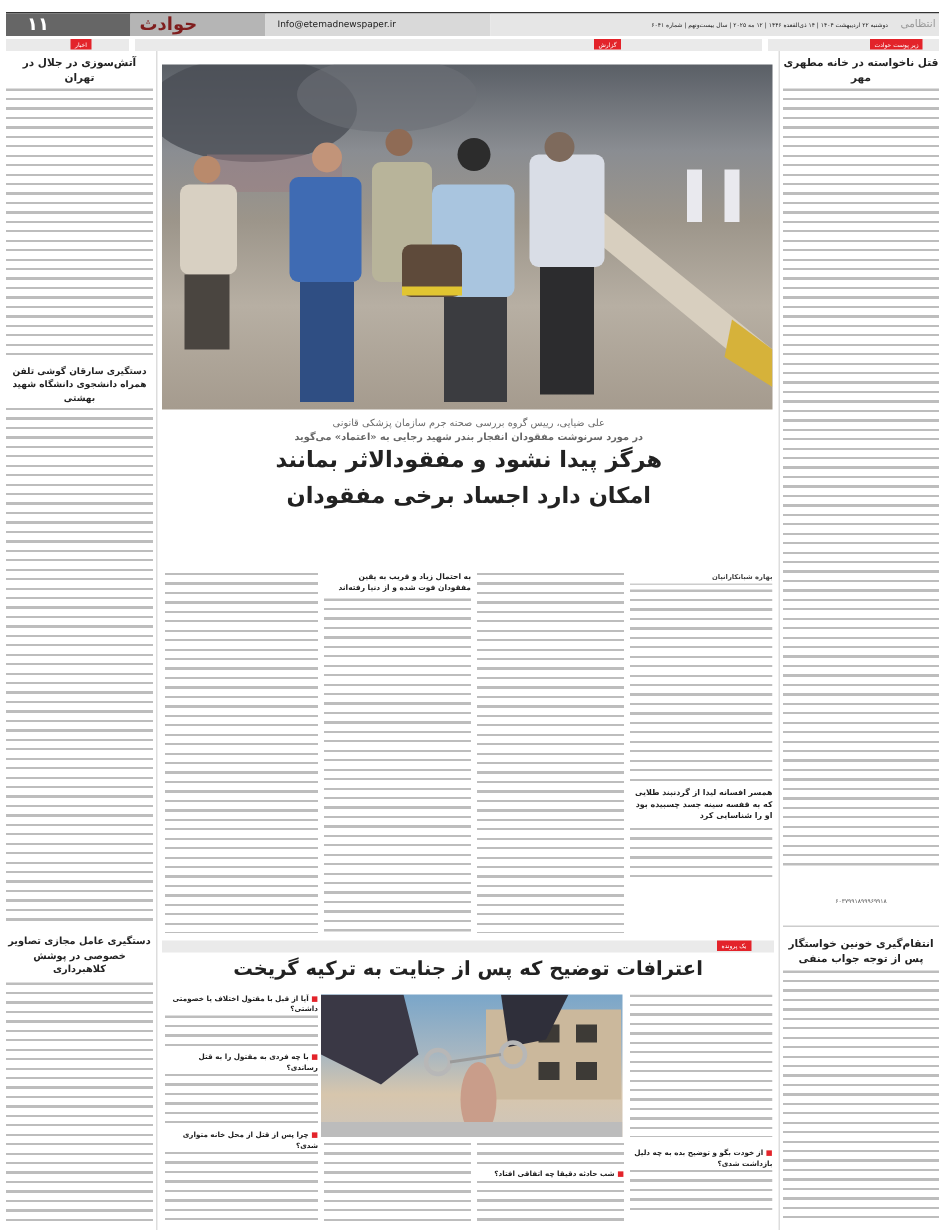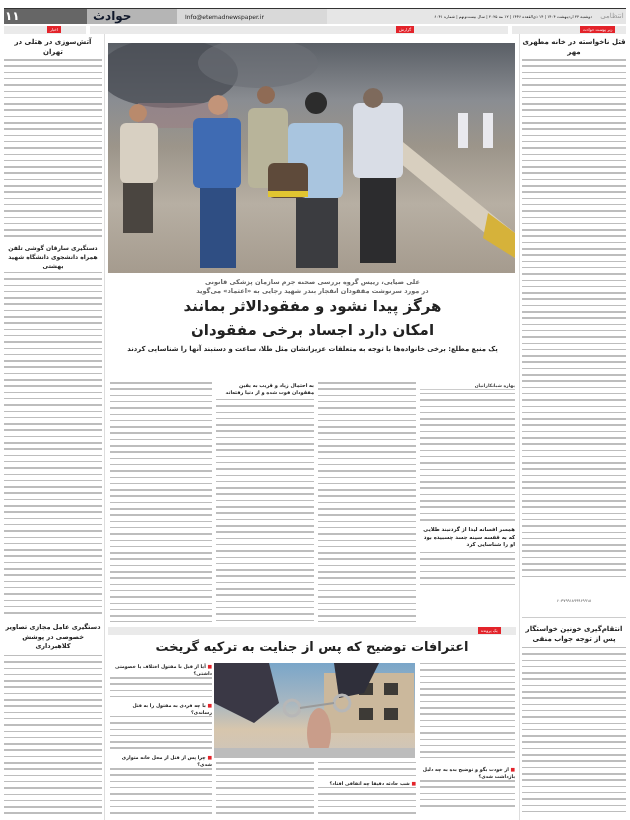--- a/index.html
+++ b/index.html
@@ -1,19 +1,19 @@
 <!DOCTYPE html>
 <html><head>
 <meta charset="utf-8">
 <style>
 *{box-sizing:border-box;margin:0;padding:0}
 body{width:630px;height:820px;background:#fff;font-family:"DejaVu Sans",sans-serif;position:relative;overflow:hidden;color:#222}
 .topbar{position:absolute;left:4px;top:8px;width:622px;height:16px;display:flex;border-top:1px solid #333}
-.pgnum{width:83px;background:#666;color:#fff;font-size:12px;font-weight:bold;padding-left:1px;line-height:15px}
-.section{width:90px;background:#b5b5b5;color:#0f172a;font-size:12px;font-weight:bold;text-align:left;padding-left:6px;line-height:15px}
+.pgnum{width:83px;background:#666;color:#fff;font-size:12px;font-weight:bold;padding-left:14px;line-height:15px}
+.section{width:90px;background:#b5b5b5;color:#7f1d1d;font-size:12px;font-weight:bold;text-align:left;padding-left:6px;line-height:15px}
 .email{width:150px;background:#d9d9d9;font-size:6px;line-height:15px;padding-left:8px}
 .dateline{flex:1;background:#e6e6e6;font-size:4px;line-height:15px;text-align:right;padding-right:6px;direction:rtl}
 .logo{width:28px;background:#e6e6e6;font-size:7px;line-height:15px;color:#999;text-align:center}
 .tagrow{position:absolute;top:26px;height:8px;background:#eaeaea}
 .tag{position:absolute;background:#e3232a;color:#fff;font-size:4px;line-height:7px;padding:0 3px;direction:rtl;height:7px}
 .col{position:absolute;direction:rtl;overflow:hidden}
 .h{font-weight:bold;text-align:center;color:#222}
 .txt{font-size:3.4px;line-height:6.3px;color:#777;text-align:justify}
 .txtfill{background:repeating-linear-gradient(to bottom,#bdbdbd 0,#bdbdbd 1.5px,transparent 1.5px,transparent 6.3px)}
 .vline{position:absolute;width:1px;background:#ddd}
@@ -36,21 +36,21 @@
 <div class="tag" style="left:47px;top:26px">اخبار</div>
 <div class="tagrow" style="left:90px;width:418px"></div>
 <div class="tag" style="left:396px;top:26px">گزارش</div>
 <div class="tagrow" style="left:512px;width:114px"></div>
 <div class="tag" style="left:580px;top:26px">زیر پوست حوادث</div>
 
 <div class="vline" style="left:104px;top:34px;height:786px"></div>
 <div class="vline" style="left:519px;top:34px;height:786px"></div>
 
 <div class="col" style="left:4px;top:37px;width:98px;height:200px">
-  <div class="h" style="font-size:7px;line-height:10px;margin-bottom:2px">آتش‌سوزی در هتلی در تهران</div>
+  <div class="h" style="font-size:7px;line-height:10px;margin-bottom:2px">آتش‌سوزی در جلال در تهران</div>
   <div class="txt txtfill" style="height:186px;color:transparent">جلال ملکی، سخنگوی سازمان آتش‌نشانی تهران از وقوع یک حادثه آتش‌سوزی در هتلی واقع در خیابان مطهری خبر داد و گفت: با ورود سریع آتش‌نشانان از سرایت حریق به بخش‌های دیگر ساختمان جلوگیری شد و حدود ۱۳۰ نفر از مسافران و پرسنل هتل نجات یافتند.</div>
 </div>
 <div class="col" style="left:4px;top:243px;width:98px;height:372px">
   <div class="h" style="font-size:6px;line-height:9px;margin-bottom:2px">دستگیری سارقان گوشی تلفن همراه دانشجوی دانشگاه شهید بهشتی</div>
   <div class="txt txtfill" style="height:352px;color:transparent">ساعت ۱۹ و ۳۰ دقیقه ۲۹ فروردین ماه ۱۴۰۴ وقوع یک فقره سرقت گوشی تلفن همراه از یک دانشجو به کلانتری اعلام شد و ماموران با حضور در محل تحقیقات را آغاز کردند.</div>
 </div>
 <div class="col" style="left:4px;top:623px;width:98px;height:195px">
   <div class="h" style="font-size:6.5px;line-height:9.5px;margin-bottom:3px">دستگیری عامل مجازی تصاویر خصوصی در پوشش کلاهبرداری</div>
   <div class="txt txtfill" style="height:170px;color:transparent">فرمانده انتظامی آبادان از دستگیری عامل انتشار تصاویر خصوصی در فضای مجازی و فردی که در پوشش ایجاد کانال‌های دوستیابی اقدام به کلاهبرداری از شهروندان کرده بود خبر داد.</div>
 </div>
@@ -77,25 +77,24 @@
       <rect x="252" y="135" width="36" height="85" fill="#2c2c2e"></rect>
       <circle cx="265" cy="55" r="10" fill="#7e6a5c"></circle>
     <rect x="160" y="120" width="40" height="35" rx="6" fill="#5e4a3a"></rect>
       <rect x="160" y="148" width="40" height="6" fill="#e1c531"></rect>
     <rect x="350" y="70" width="10" height="35" fill="#e9e9ee"></rect>
       <rect x="375" y="70" width="10" height="35" fill="#e9e9ee"></rect>
   </svg>
 </div>
 
 <div class="col" style="left:110px;top:278px;width:405px;height:98px">
-  <div class="h" style="font-size:6.5px;line-height:9px;color:#666;font-weight:bold">علی ضیایی، رییس گروه بررسی صحنه جرم سازمان پزشکی قانونی</div>
+  <div class="h" style="font-size:6.5px;line-height:9px;color:#666;font-weight:normal">علی ضیایی، رییس گروه بررسی صحنه جرم سازمان پزشکی قانونی</div>
   <div class="h" style="font-size:6.5px;line-height:9px;color:#666;font-weight:bold">در مورد سرنوشت مفقودان انفجار بندر شهید رجایی به «اعتماد» می‌گوید</div>
   <div class="h" style="font-size:15px;line-height:21px">هرگز پیدا نشود و مفقودالاثر بمانند</div>
   <div class="h" style="font-size:15px;line-height:21px;margin-top:3px">امکان دارد اجساد برخی مفقودان</div>
-  <div class="h" style="font-size:6.8px;line-height:10px;margin-top:3px">یک منبع مطلع: برخی خانواده‌ها با توجه به متعلقات عزیزانشان مثل طلا، ساعت و دستبند آنها را شناسایی کردند</div>
 </div>
 
 <div class="col" style="left:420px;top:382px;width:95px;height:242px">
   <div style="font-size:4.5px;line-height:7px;font-weight:bold;color:#444;border-bottom:1px solid #ccc;margin-bottom:3px">بهاره شبانکارانیان</div>
   <div class="txt txtfill" style="height:128px;color:transparent">۹ اردیبهشت دو هفته از انفجار در بندر شهید رجایی می‌گذرد و هنوز برخی خانواده‌ها به دنبال عزیزانشان هستند. یک منبع آگاه که نخواست نامش در این گزارش فاش شود از آمار مفقودان سخن گفت.</div>
   <div class="h" style="font-size:5.3px;line-height:7.5px;text-align:right;margin:5px 0 3px">همسر افسانه لیدا از گردنبند طلایی که به قفسه سینه جسد چسبیده بود او را شناسایی کرد</div>
   <div class="txt txtfill" style="height:38px"></div>
 </div>
 <div class="col" style="left:318px;top:382px;width:98px;height:242px">
   <div class="txt txtfill" style="height:240px"></div>

